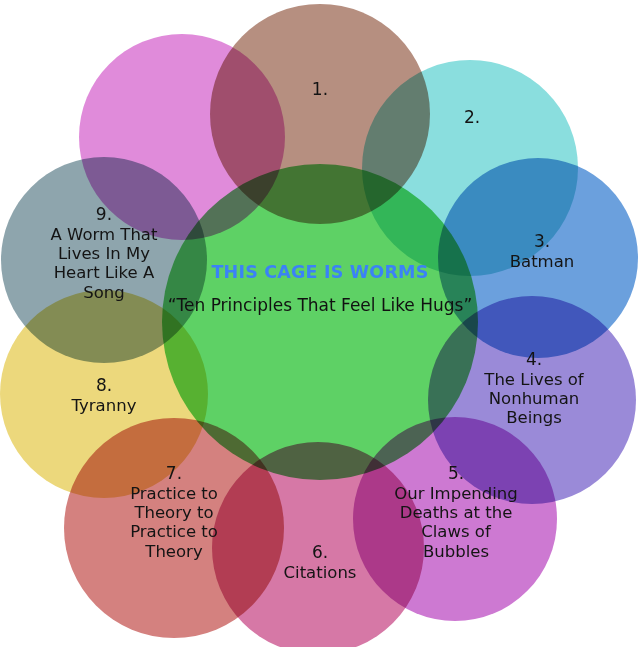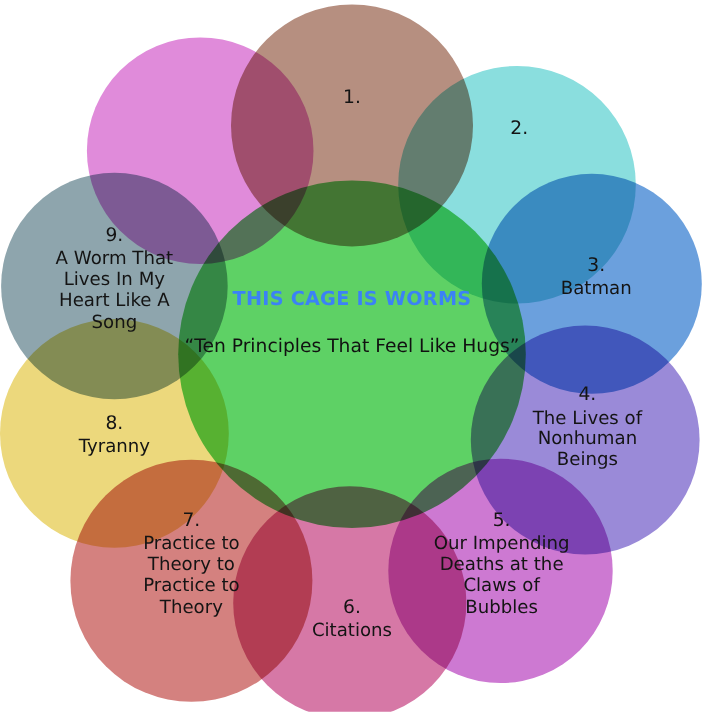--- a/index.html
+++ b/index.html
@@ -71,21 +71,21 @@
     font-size: 17.5px;
     font-weight: bold;
     letter-spacing: 0.2px;
     line-height: 1.25;
     color: #3b82f6;
   }
   .center-subtitle {
     display: block;
     font-size: 17px;
     line-height: 1.22;
-    margin-top: 21px;
+    margin-top: 11px;
     color: #111111;
   }
 </style>
 </head>
 <body>
 
 <div id="venn-stage">
 
   <div class="circle-layer">
     <div class="center-circle" style="left: 162px; top: 164px; width: 316px; height: 316px; background: rgb(94, 209, 101);"></div>

